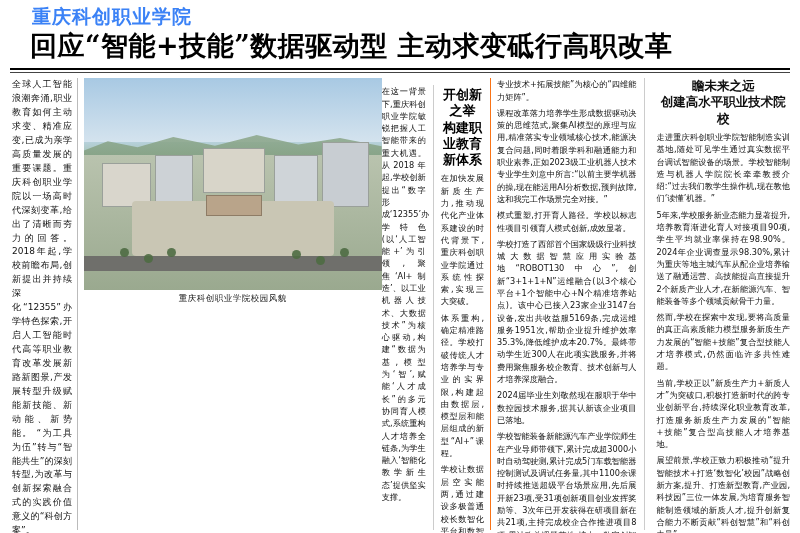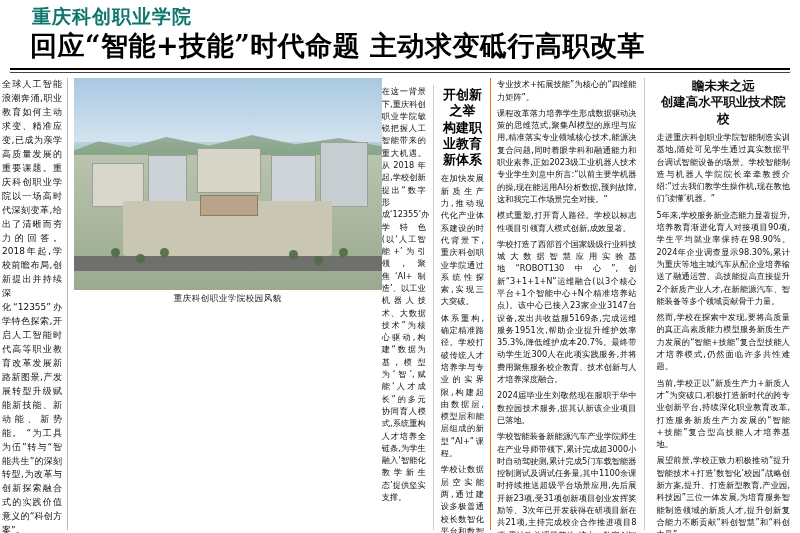--- a/index.html
+++ b/index.html
@@ -8,36 +8,36 @@
     font-family:"DejaVu Sans","Liberation Sans",sans-serif;
     color:#111;
   }
   .page{position:relative;width:800px;height:533px;}
 
   
   .masthead{padding:6px 14px 0 14px;}
   .school-name{
     font-family:"DejaVu Serif","Liberation Serif",serif;
     font-size:19px;font-weight:bold;letter-spacing:1px;
-    color:#0f766e;line-height:1.15;padding-left:18px;
+    color:#3b82f6;line-height:1.15;padding-left:18px;
   }
   .headline{
     font-family:"DejaVu Serif","Liberation Serif",serif;
     font-size:27px;font-weight:bold;letter-spacing:0.5px;
     color:#000;line-height:1.2;margin-top:2px;padding-left:16px;
     white-space:nowrap;
   }
   .rule{
     height:2px;background:#000;margin:6px 10px 0 10px;
   }
   .rule.thin{height:1px;background:#444;margin-top:2px;}
 
   
   .content{
-    position:relative;display:flex;margin:5px 10px 0 2px;
+    position:relative;display:flex;margin:5px 10px 0 12px;
     height:452px;
     justify-content:flex-end;
   }
   .col{box-sizing:border-box;}
 
   
   .col-left{
     width:66px;padding-right:5px;border-right:1px solid #bbb;
   }
   .lead-text{
@@ -132,21 +132,21 @@
     line-height:1.3;margin:0 0 4px 0;
   }
 </style>
 </head>
 <body>
 
 <div class="page">
 
   <div class="masthead">
     <div class="school-name">重庆科创职业学院</div>
-    <div class="headline">回应“智能+技能”时代命题  主动求变砥行高职改革</div>
+    <div class="headline">回应“智能+技能”数据驱动型  主动求变砥行高职改革</div>
   </div>
   <div class="rule"></div>
   <div class="rule thin"></div>
 
   <div class="content">
 
     <div class="col col-left">
       <div class="lead-text">全球人工智能浪潮奔涌,职业教育如何主动求变、精准应变,已成为亲学高质量发展的重要课题。重庆科创职业学院以一场高时代深刻变革,给出了清晰而夯力的回答。 2018年起,学校前瞻布局,创新提出并持续深化“12355”办学特色探索,开启人工智能时代高等职业教育改革发展新路新图景,产发展转型升级赋能新技能、新动能、新势能。 “为工具为伍”转与“智能共生”的深刻转型,为改革与创新探索融合式的实践价值意义的“科创方案”。</div>
     </div>
 

